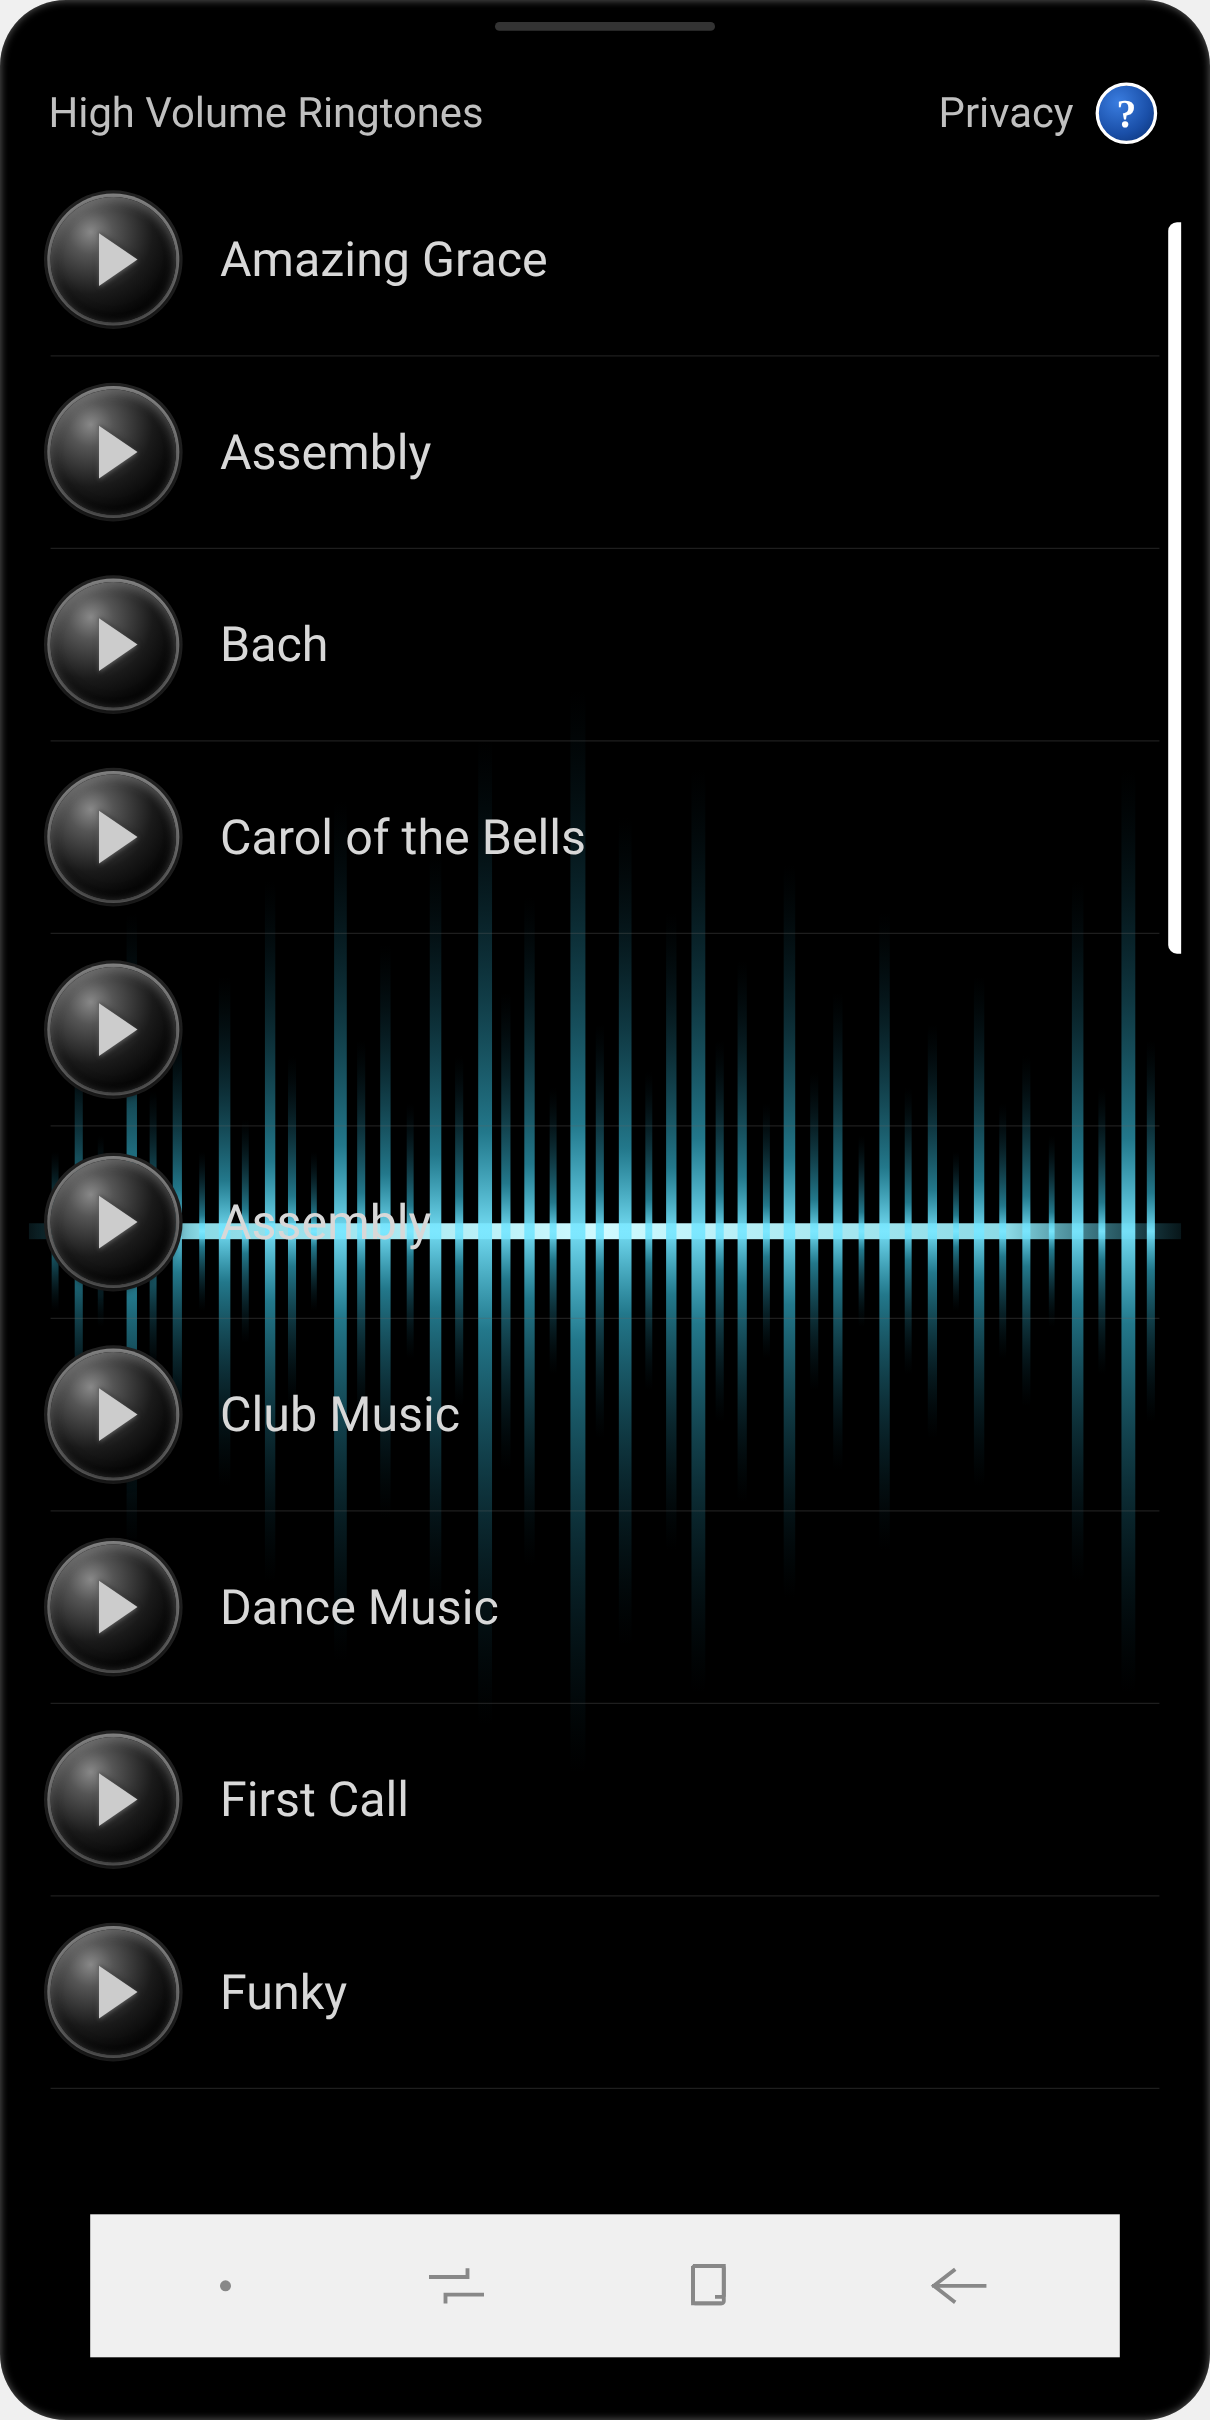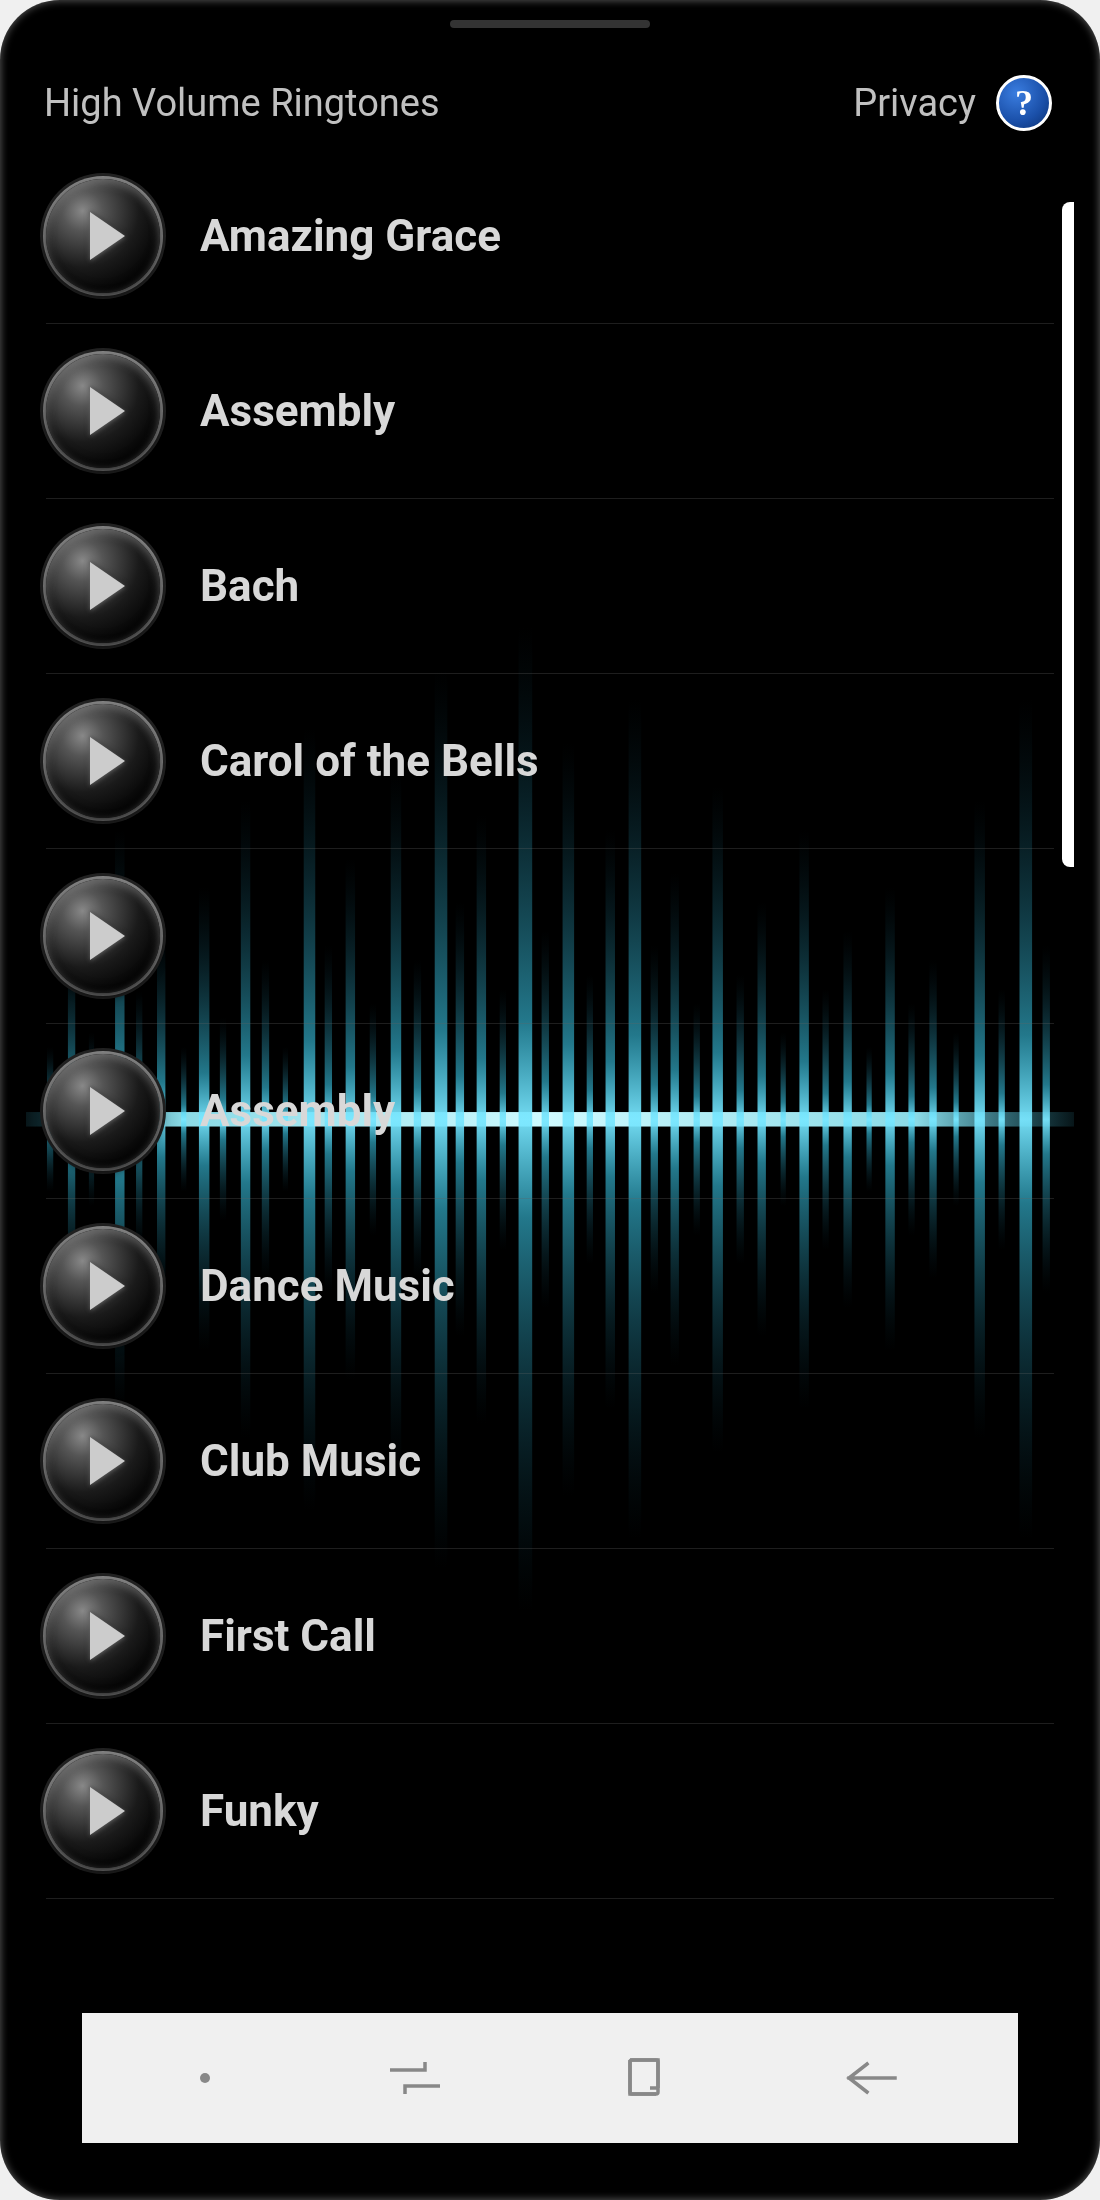--- a/index.html
+++ b/index.html
@@ -158,21 +158,21 @@
       border-left: 35px solid #ccc;
       border-top: 24px solid transparent;
       border-bottom: 24px solid transparent;
       margin-left: 9px;
       filter: drop-shadow(0 1px 2px rgba(255,255,255,0.3)) drop-shadow(0 -1px 2px rgba(0,0,0,0.5));
     }
     
     .ringtone-label {
       color: #d8d8d8;
       font-size: 44px;
-      font-weight: bold;
+      font-weight: normal;
     }
     
     .scroll-indicator {
       position: absolute;
       right: 0;
       top: 145px;
       width: 12px;
       height: 665px;
       background: #fff;
       border-radius: 8px 0 0 8px;
@@ -330,27 +330,27 @@
           <div class="ringtone-item">
             <div class="play-button">
               <div class="play-triangle"></div>
             </div>
             <div class="ringtone-label">Assembly</div>
           </div>
           <div class="ringtone-item">
             <div class="play-button">
               <div class="play-triangle"></div>
             </div>
+            <div class="ringtone-label">Club Music</div>
+          </div>
+          <div class="ringtone-item">
+            <div class="play-button">
+              <div class="play-triangle"></div>
+            </div>
             <div class="ringtone-label">Dance Music</div>
-          </div>
-          <div class="ringtone-item">
-            <div class="play-button">
-              <div class="play-triangle"></div>
-            </div>
-            <div class="ringtone-label">Club Music</div>
           </div>
           <div class="ringtone-item">
             <div class="play-button">
               <div class="play-triangle"></div>
             </div>
             <div class="ringtone-label">First Call</div>
           </div>
           <div class="ringtone-item">
             <div class="play-button">
               <div class="play-triangle"></div>

